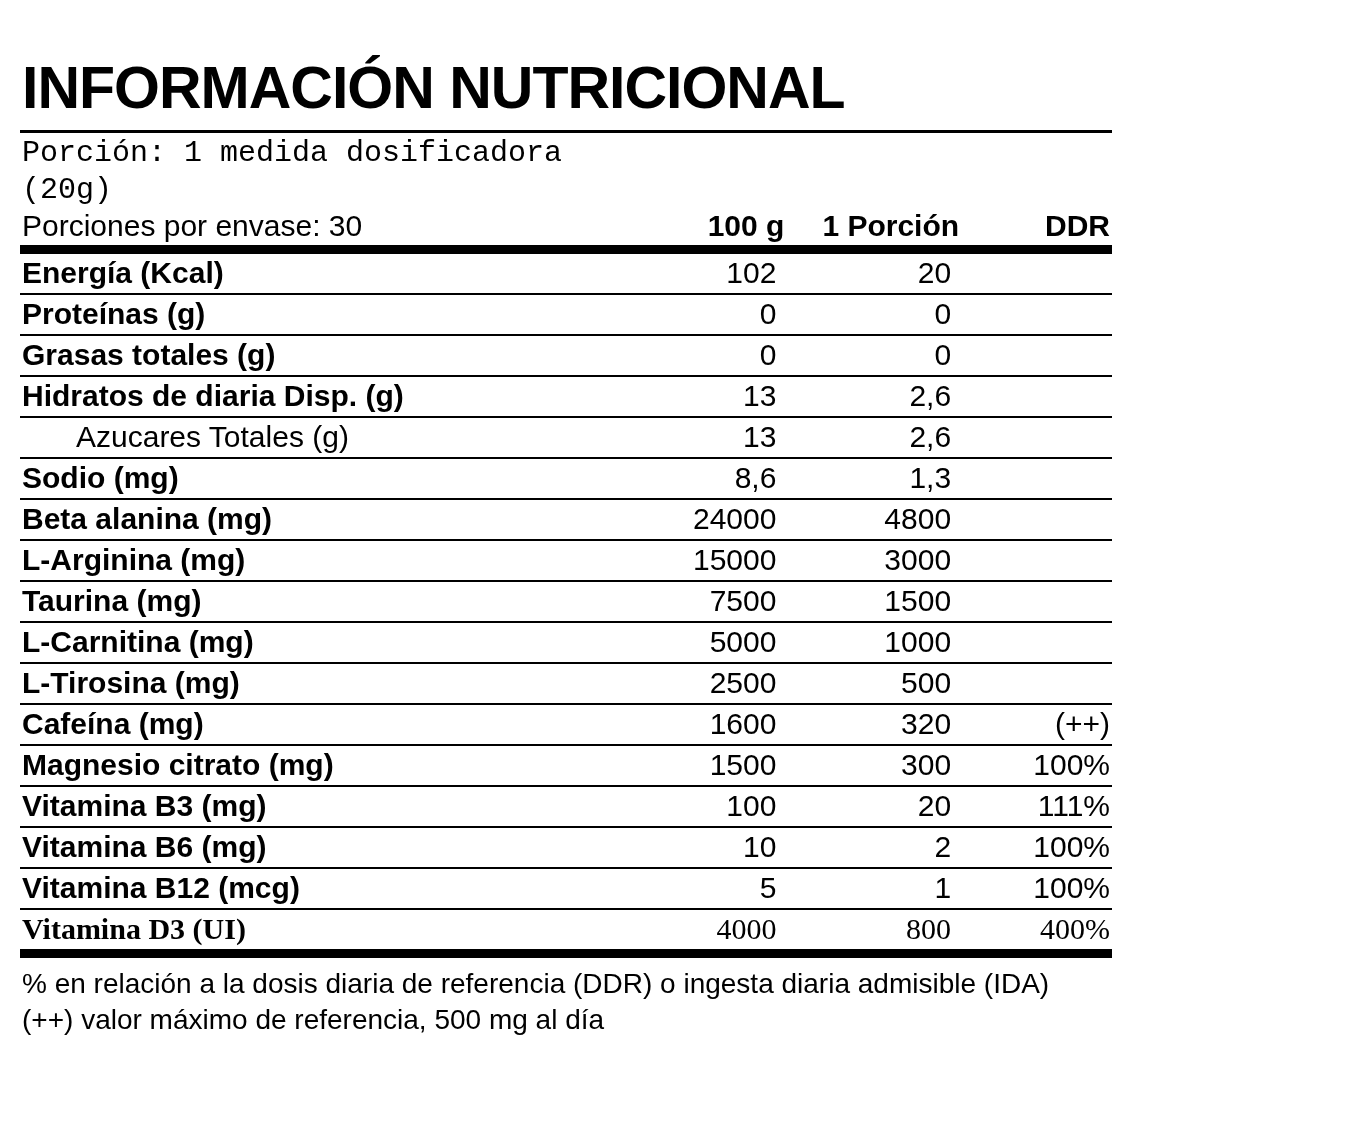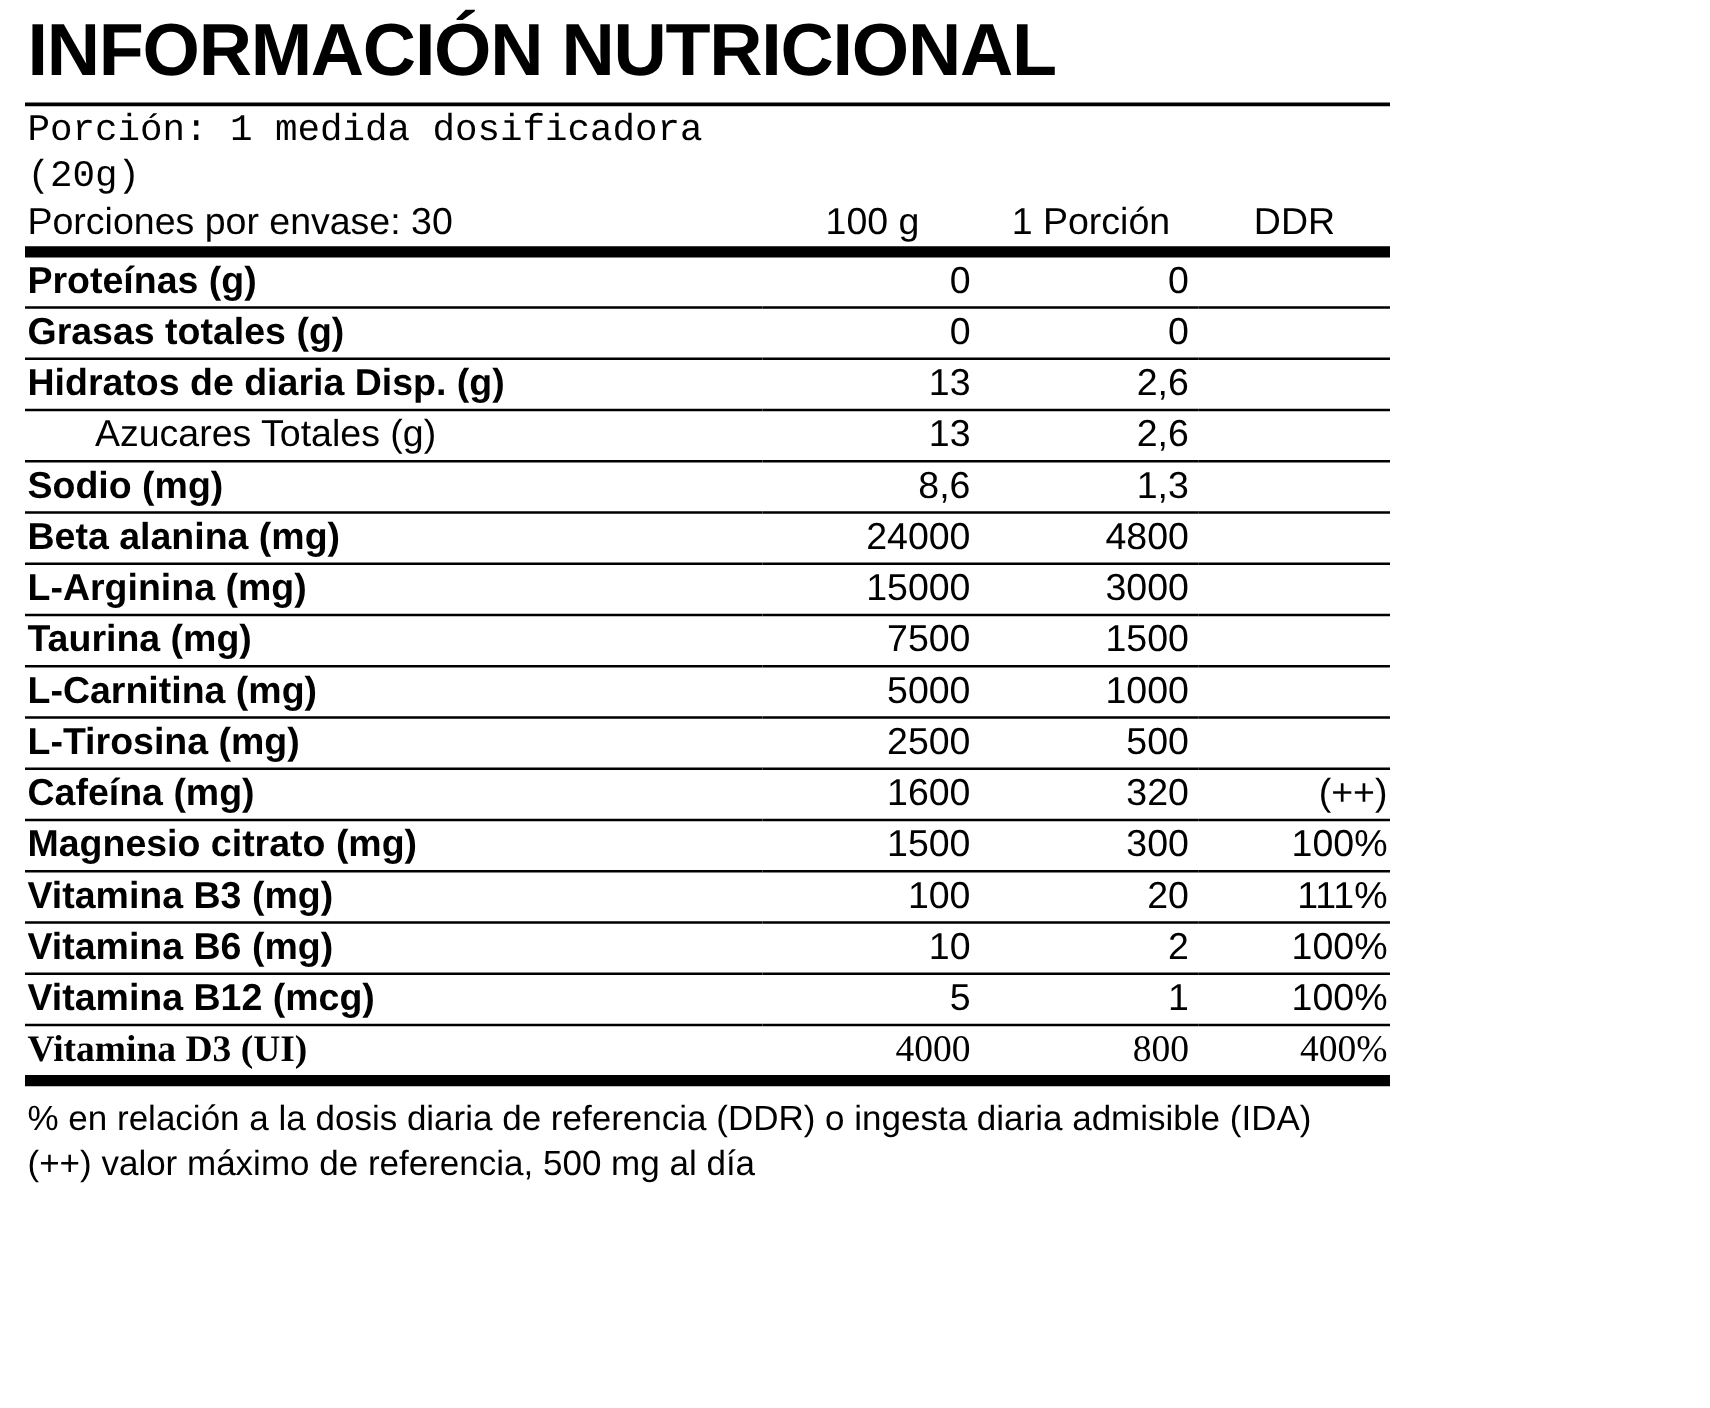--- a/index.html
+++ b/index.html
@@ -11,20 +11,21 @@
     width: 1368px;
     height: 1126px;
     font-family: "Liberation Sans", sans-serif;
     color: #000000;
     overflow: hidden;
   }
   .panel {
     box-sizing: border-box;
     width: 1132px;
     padding: 6px 20px 0 20px;
+    margin-top: 48px;
   }
   .title {
     font-size: 59px;
     font-weight: bold;
     letter-spacing: -1px;
     line-height: 1.05;
     margin: 4px 0 10px 2px;
   }
   .rule-thin {
     height: 3px;
@@ -49,23 +50,24 @@
   .serving-row td {
     font-size: 30px;
     line-height: 1.22;
     padding: 2px 0 0 2px;
     vertical-align: bottom;
   }
   .serving-cell .line1 { display: block; font-family: Liberation Mono, monospace; }
   .serving-cell .line2 { display: block; }
   .col-head {
     font-size: 30px;
-    text-align: center;
+    text-align: right;
     padding: 0 8px 1px 0;
     vertical-align: bottom;
+    font-weight: bold;
   }
   .col-head.ddr { padding-right: 2px; }
 
   .nutrient-table td {
     font-size: 30px;
     padding: 2px 0 3px 2px;
     border-bottom: 2px solid #000;
     vertical-align: bottom;
   }
   .nutrient-table tr.no-line td { border-bottom: none; font-family: Liberation Serif, serif; }
@@ -124,20 +126,26 @@
 
   <table class="nutrient-table">
     <colgroup>
       <col class="c-name">
         <col class="c-100">
         <col class="c-por">
         <col class="c-ddr">
     </colgroup>
     <tbody id="rows-body">
         <tr>
+          <td class="name">Energía (Kcal)</td>
+          <td class="val">102</td>
+          <td class="val">20</td>
+          <td class="ddr"></td>
+        </tr>
+        <tr>
           <td class="name">Proteínas (g)</td>
           <td class="val">0</td>
           <td class="val">0</td>
           <td class="ddr"></td>
         </tr>
         <tr>
           <td class="name">Grasas totales (g)</td>
           <td class="val">0</td>
           <td class="val">0</td>
           <td class="ddr"></td>

